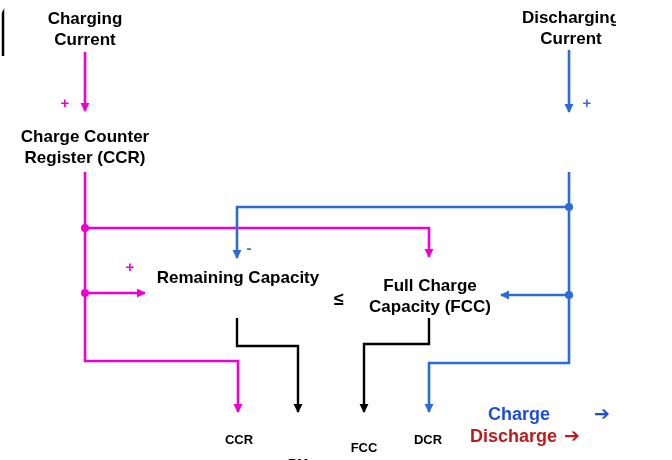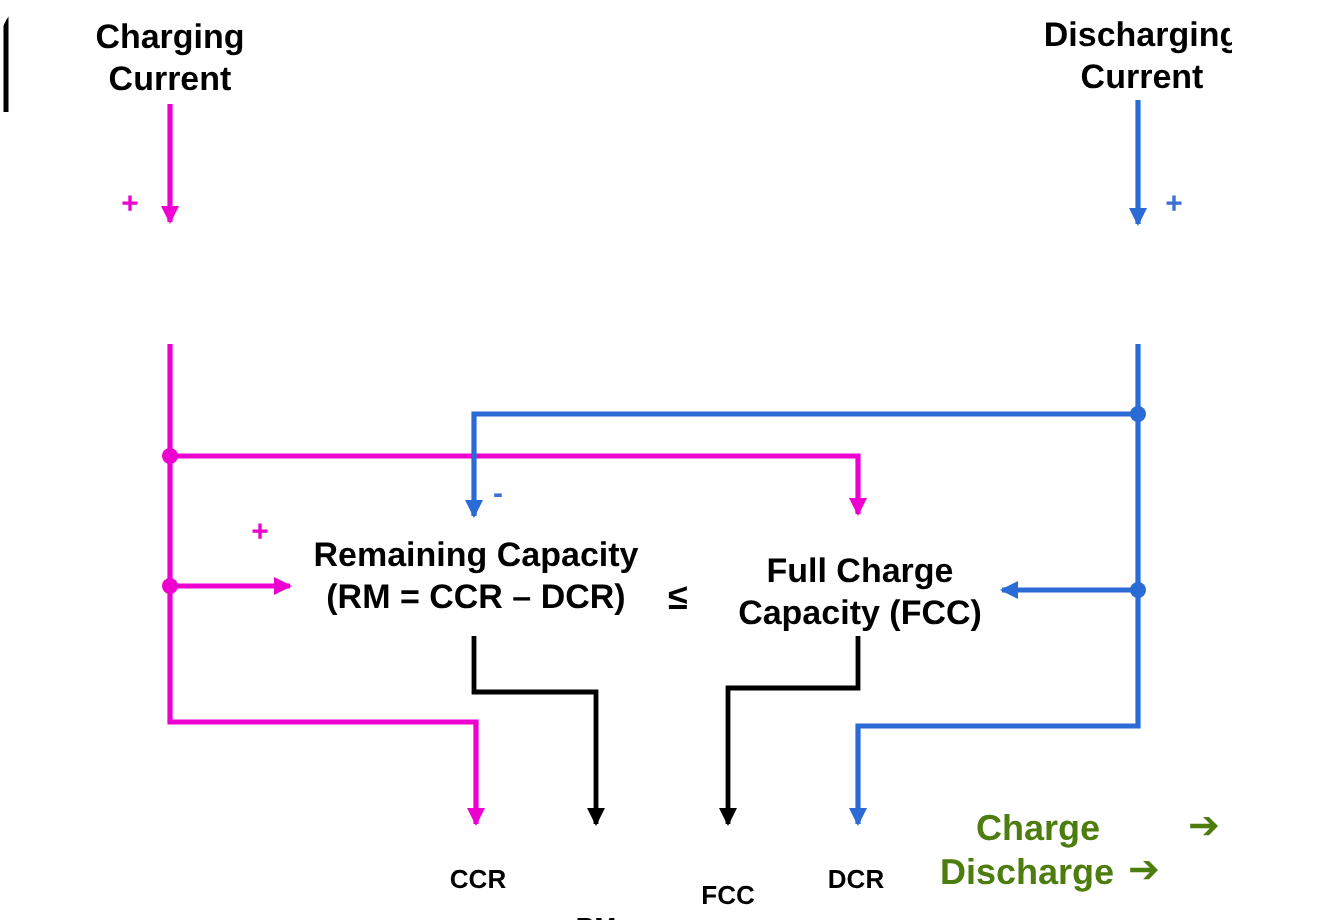--- a/index.html
+++ b/index.html
@@ -22,22 +22,22 @@
   .cmp{
     position:absolute;transform:translate(-50%,-50%);
     font-size:18px;z-index:2;
   }
   .outlabel{
     position:absolute;transform:translateX(-50%);font-size:13px;
     white-space:nowrap;z-index:2;
   }
   .legend{position:absolute;left:470px;top:403px;z-index:2;font-size:18px;line-height:22px;}
   .legend .row{display:flex;align-items:center;gap:7px;white-space:nowrap;}
-  .legend .row.charge{margin-left:18px;color:#4d7c0f;gap:44px;}
-  .legend .row.discharge{color:#4d7c0f;}
+  .legend .row.charge{margin-left:18px;color:#1d4ed8;gap:44px;}
+  .legend .row.discharge{color:#b91c1c;}
   .legend .arrow-glyph{font-size:19px;}
 </style>
 </head>
 <body>
 
 <div class="canvas">
 
   <svg class="wires" viewBox="0 0 672 460">
     <defs>
       <marker id="ah-m" markerUnits="userSpaceOnUse" markerWidth="12" markerHeight="12" refX="8" refY="4.5" orient="auto">
@@ -84,28 +84,31 @@
   </div>
 
   <div class="txt" style="left:571px;top:7px">
     <div>Discharging</div>
     <div>Current</div>
   </div>
 
   <div class="sign magenta" style="left:65px;top:102px">+</div>
   <div class="sign blue" style="left:587px;top:102px">+</div>
 
+  <div class="txt" style="left:85px;top:126px">
+    <div>Charge Counter</div>
+    <div>Register (CCR)</div>
+  </div>
 
 
   <div class="sign blue" style="left:249px;top:247px">-</div>
   <div class="sign magenta" style="left:130px;top:266px">+</div>
 
   <div class="txt" style="left:238px;top:267px">
     <div>Remaining Capacity</div>
-    <div>(RM = CCR – DCR)</div>
   </div>
 
   <div class="cmp" style="left:339px;top:299px">≤</div>
 
   <div class="txt" style="left:430px;top:275px">
     <div>Full Charge</div>
     <div>Capacity (FCC)</div>
   </div>
 
   <div class="outlabel" style="left:239px;top:432px">CCR</div>

